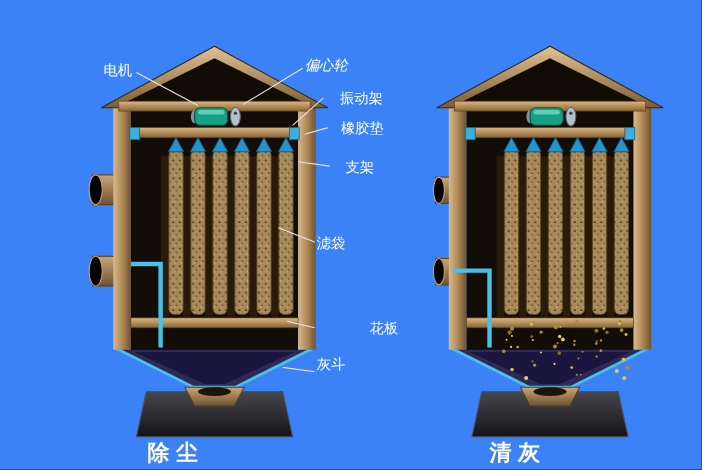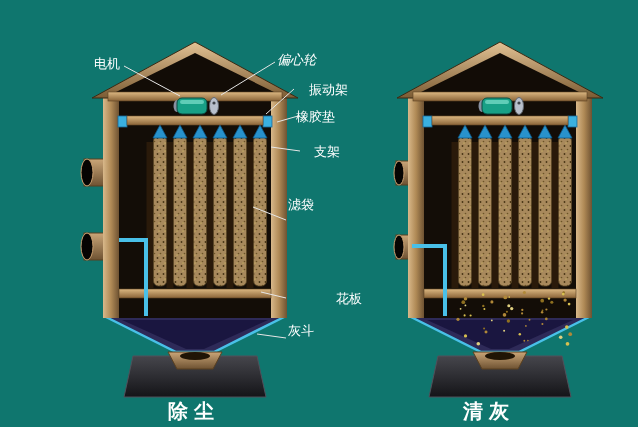--- a/index.html
+++ b/index.html
@@ -1,28 +1,28 @@
 <!DOCTYPE html>
 <html style="--label-text: #ffffff; --shell-tan: #c8a070; --duct-blue: #49c0e8; --motor-green: #18a086; --hopper-purple: #2e2a58; --dust-yellow: #d8c050; --background: #000000;"><head>
 <meta charset="utf-8">
 <style>
   html,body{margin:0;padding:0;background:#000;}
   .stage{
-    position:relative;width:638px;height:427px;background:#0f766e;overflow:hidden;
+    position:relative;width:638px;height:427px;background:#3b82f6;overflow:hidden;
     font-family:"Liberation Sans","DejaVu Sans",sans-serif;
   }
   .stage svg{position:absolute;left:0;top:0;}
   .lbl{
     position:absolute;color:var(--label-text,#ffffff);
     font-size:13px;line-height:17px;white-space:pre;
   }
   .lbl span{display:block;}
   .title{
     position:absolute;color:var(--label-text,#ffffff);
-    font-size:20px;font-weight:bold;letter-spacing:6px;text-align:center;width:120px;
+    font-size:20px;font-weight:bold;letter-spacing:6px;text-align:left;width:120px;
     font-family:"Liberation Serif","DejaVu Serif",serif;
   }
   .duct{fill:none;stroke:var(--duct-blue,#49c0e8);stroke-width:4;}
   .hopper-shell{fill:var(--hopper-purple,#2e2a58);stroke:var(--duct-blue,#49c0e8);stroke-width:2.5;}
   .motor-body{fill:var(--motor-green,#18a086);stroke:#0a4a40;}
 </style>
 </head>
 <body>
 
 <div class="stage">
@@ -200,22 +200,22 @@
       <line x1="300" y1="151" x2="271" y2="147"></line>
       <line x1="286" y1="220" x2="253" y2="207"></line>
       <line x1="286" y1="298" x2="261" y2="292"></line>
       <line x1="286" y1="338" x2="257" y2="334"></line>
     </g>
   </svg>
 
   <div class="lbl" style="left:94px;top:55px;">电机</div>
   <div class="lbl" style="left:277px;top:51px;font-style:italic;">偏心轮</div>
   <div class="lbl" style="left:309px;top:81px;">振动架</div>
-  <div class="lbl" style="left:296px;top:108px;text-align:right;">橡胶垫</div>
+  <div class="lbl" style="left:310px;top:108px;text-align:right;">橡胶垫</div>
   <div class="lbl" style="left:314px;top:143px;">支架</div>
-  <div class="lbl" style="left:288px;top:196px;">滤袋</div>
+  <div class="lbl" style="left:288px;top:212px;">滤袋</div>
   <div class="lbl" style="left:288px;top:290px;margin-left:48px;">花板</div>
   <div class="lbl" style="left:288px;top:322px;">灰斗</div>
 
 
   <div class="title" style="left:134px;top:398px;">除尘</div>
-  <div class="title" style="left:429px;top:398px;">清灰</div>
+  <div class="title" style="left:445px;top:398px;">清灰</div>
 </div>
 
 </body></html>

